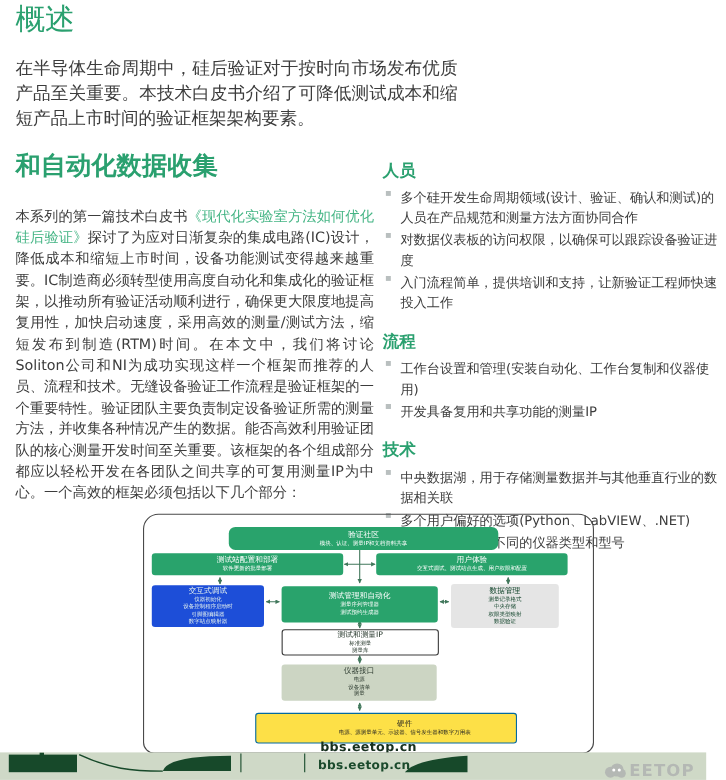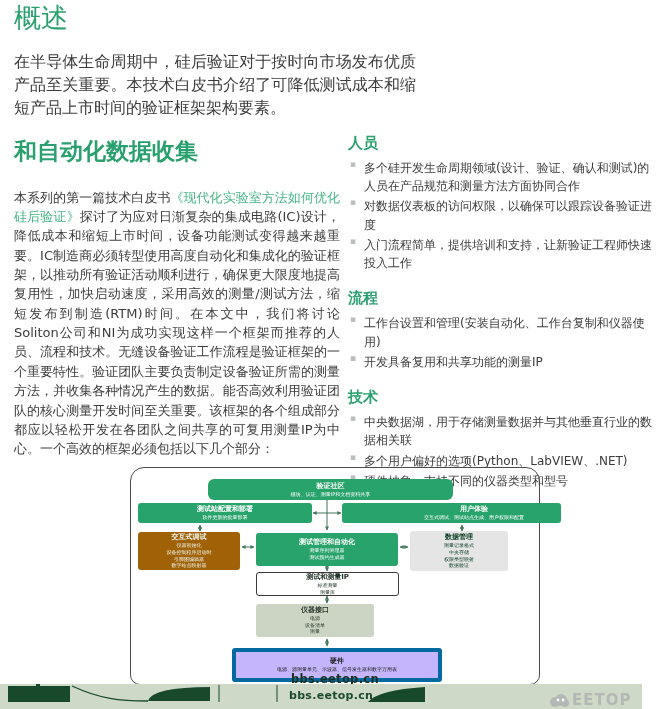--- a/index.html
+++ b/index.html
@@ -13,43 +13,43 @@
   .overview{position:absolute;left:14px;top:2px;width:402px;}
   .ov-title{color:#2aa06f;font-size:27px;font-weight:400;margin:0 0 15px 0;line-height:1.2;}
   .ov-body{font-size:16px;color:#3c3c3c;line-height:1.44;text-align:justify;}
   
   .left-col{position:absolute;left:14px;top:138px;width:326px;}
   .fw-title{color:#2aa06f;font-size:23px;font-weight:600;margin:0 0 22px 0;line-height:1.2;}
   .fw-para{font-size:13px;color:#3c3c3c;line-height:1.49;text-align:justify;}
   .fw-link{color:#45b585;text-decoration:none;cursor:pointer;}
   
   .right-col{position:absolute;left:348px;top:134px;width:306px;}
-  .grp{margin-bottom:17px;}
+  .grp{margin-bottom:17px;margin-top:12px;}
   .grp-title{color:#2aa06f;font-size:15px;font-weight:600;margin:0 0 6px 0;}
   .grp ul{list-style:none;margin:0;padding:0;}
   .grp li{font-size:12px;color:#3c3c3c;line-height:1.52;padding-left:16px;position:relative;margin-bottom:2px;}
   .grp li .blt{position:absolute;left:2px;top:-1px;color:#b9bfbf;font-size:9px;}
   
   .diagram{position:absolute;left:130px;top:467px;width:410px;height:218px;}
   .d-outer{position:absolute;left:0;top:0;right:0;bottom:0;border:1px solid #4a4a4a;border-radius:14px 14px 10px 10px;}
   .conn{position:absolute;left:0;top:0;}
   .b{position:absolute;display:flex;flex-direction:column;align-items:center;justify-content:center;
      text-align:center;border-radius:3px;overflow:hidden;}
-  .b .t{font-size:7px;font-weight:bold;line-height:1.3;white-space:nowrap;}
+  .b .t{font-size:7px;font-weight:normal;line-height:1.3;white-space:nowrap;}
   .b .s{font-size:5px;line-height:1.35;white-space:nowrap;}
   .bx-green{background:#29a36c;color:#ffffff;}
   .bx-community{left:78px;top:12px;width:245px;height:21px;border-radius:6px;}
   .bx-station{left:8px;top:36px;width:174px;height:20px;}
-  .bx-ux{left:212px;top:36px;width:174px;height:20px;padding-left:45px;}
-  .bx-debug{left:8px;top:65px;width:102px;height:38px;background:#a16207;color:#e9f5ee;}
+  .bx-ux{left:212px;top:36px;width:174px;height:20px;}
+  .bx-debug{left:8px;top:65px;width:102px;height:38px;background:#1d4ed8;color:#e9f5ee;}
   .bx-mgmt{left:126px;top:66px;width:142px;height:33px;}
   .bx-data{left:280px;top:64px;width:98px;height:40px;background:#e5e5e5;color:#0c4026;}
   .bx-ip{left:126px;top:105px;width:141px;height:22px;background:#ffffff;border:1px solid #3a3a3a;color:#233428;}
-  .bx-iface{left:126px;top:137px;width:118px;height:33px;background:#ccd5c3;color:#2c3a2f;}
-  .bx-hw{left:102px;top:181px;width:202px;height:26px;background:#c4b5fd;border:4px solid #0369a1;color:#222222;}
+  .bx-iface{left:126px;top:137px;width:141px;height:33px;background:#ccd5c3;color:#2c3a2f;}
+  .bx-hw{left:102px;top:181px;width:202px;height:26px;background:#fde047;border:1px solid #0369a1;color:#222222;padding-left:34px;}
   .d-watermark{position:absolute;left:0;right:0;top:205px;text-align:center;
      font-weight:bold;font-size:11.5px;color:#17301f;letter-spacing:.3px;}
   
   .band{position:absolute;left:0;top:684px;width:642px;height:25px;background:#cfd9c7;}
   .band svg{position:absolute;left:0;top:0;}
   .band-watermark{position:absolute;left:289px;top:5px;font-weight:bold;font-size:11px;color:#1b4a2c;letter-spacing:.3px;}
   
   .logo{position:absolute;left:549px;top:668px;display:flex;align-items:center;gap:3px;margin-top:23px;}
   .logo-text{color:#b4b8b4;font-weight:bold;font-size:15px;letter-spacing:1px;}
 </style>

